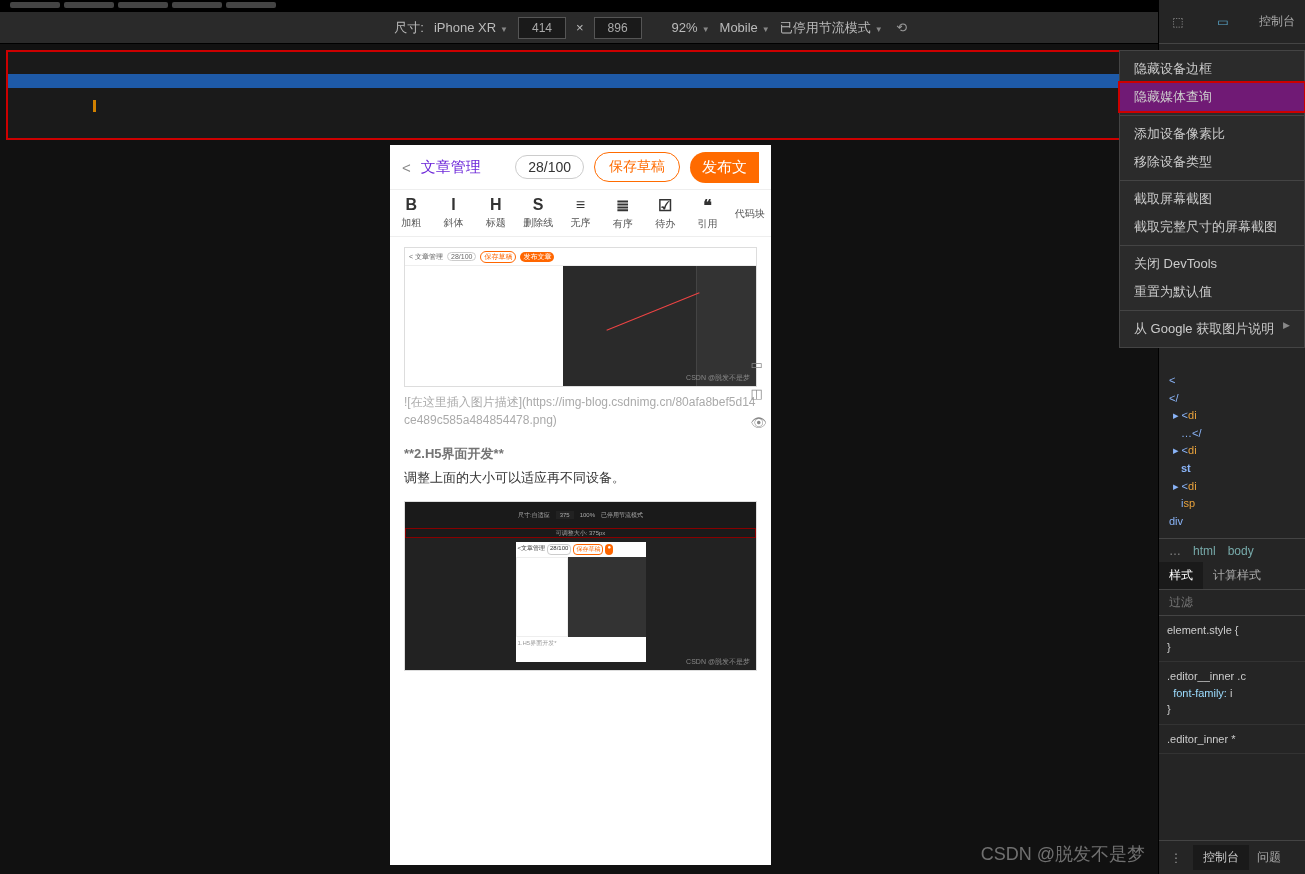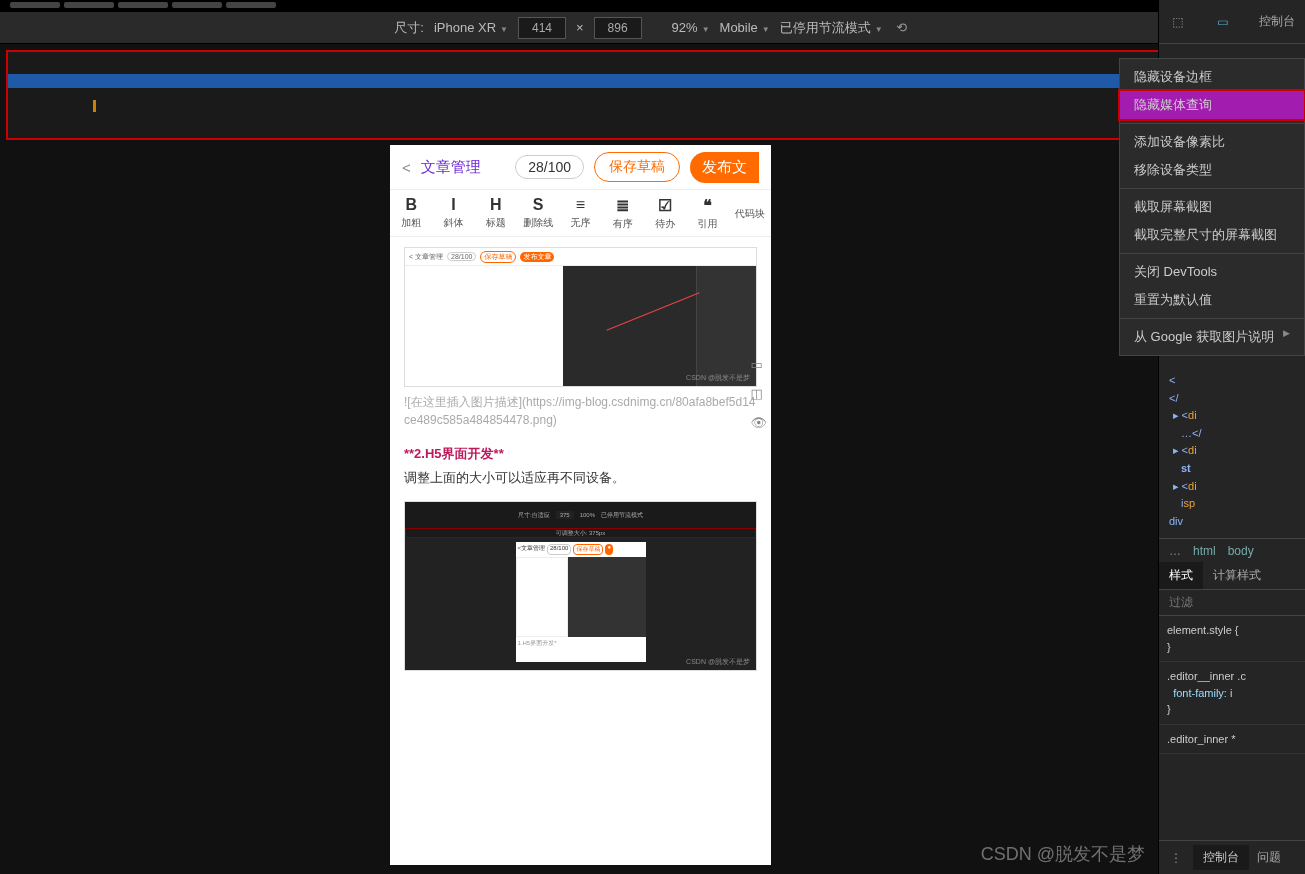--- a/index.html
+++ b/index.html
@@ -30,28 +30,28 @@
 .shot-hdr .pct{border:1px solid #ccc;border-radius:6px;padding:0 3px}
 .shot-hdr .dr{border:1px solid #f60;color:#f60;border-radius:6px;padding:0 3px}
 .shot-hdr .pb{background:#f60;color:#fff;border-radius:6px;padding:0 3px}
 .shot-body{display:flex;height:calc(100% - 18px)}
 .shot-left{width:45%;background:#fff}
 .shot-mid{flex:1;background:#2a2a2a;position:relative}
 .shot-panel{width:60px;background:#333;border-left:1px solid #444}
 .redline{position:absolute;width:100px;height:1px;background:#e44;transform:rotate(-22deg);top:45px;left:40px}
 .wm{position:absolute;bottom:3px;right:6px;font-size:7px;color:#888}
 .linktxt{color:#aaa;font-size:12px;word-break:break-all;margin-bottom:16px;line-height:1.5}
-.sec-title{font-weight:bold;color:#be185d;margin:6px 0}
+.sec-title{font-weight:bold;color:#737373;margin:6px 0}
 .side-icons{position:absolute;right:4px;top:120px;display:flex;flex-direction:column;gap:14px;color:#888}
 .shot2-top{height:26px;background:#1a1a1a;display:flex;align-items:center;justify-content:center;gap:6px;font-size:6px;color:#aaa}
 .shot2-inner{width:130px;height:120px;background:#fff;margin:4px auto;font-size:6px}
-.ctx-menu{position:absolute;top:58px;right:0;width:186px;background:#2b2b2b;border:1px solid #444;z-index:50;font-size:13px;padding:4px 0}
+.ctx-menu{position:absolute;top:50px;right:0;width:186px;background:#2b2b2b;border:1px solid #444;z-index:50;font-size:13px;padding:4px 0}
 .ctx-menu div{padding:5px 14px;color:#ccc;cursor:pointer}
 .ctx-menu .sep{height:1px;background:#444;margin:4px 0;padding:0}
-.ctx-menu .hl{background:#a21caf;outline:2px solid #c00}
+.ctx-menu .hl{background:#701a75;outline:2px solid #c00}
 .ctx-menu .arrow::after{content:"▶";float:right;font-size:9px;color:#888}
 .devpanel{position:absolute;top:0;right:0;width:147px;height:874px;background:#252525;border-left:1px solid #000;font-size:12px}
 .dev-top{height:44px;border-bottom:1px solid #444;display:flex;align-items:center;gap:10px;padding:0 10px;color:#aaa;justify-content:space-between}
 .dev-tree{padding:8px 6px;color:#8ab4f8;font-family:monospace;font-size:11px;line-height:1.6;margin-top:320px}
 .dev-tree .attr{color:#e8a23c}
 .crumbs{height:24px;border-top:1px solid #444;display:flex;align-items:center;gap:12px;padding:0 10px;color:#888;font-size:12px}
 .style-tabs{display:flex;height:28px;border-bottom:1px solid #444}
 .style-tabs span{padding:5px 10px;font-size:12px;color:#aaa}
 .style-tabs .active{background:#1a1a1a;color:#fff}
 .filter{height:26px;padding:4px 10px;color:#777;border-bottom:1px solid #444}

